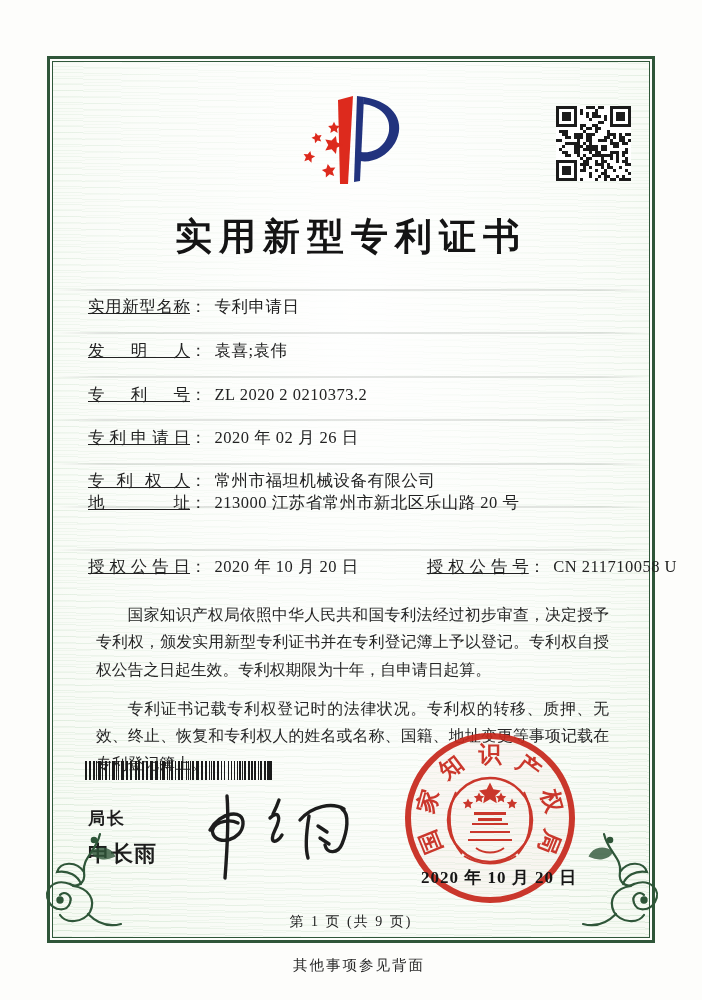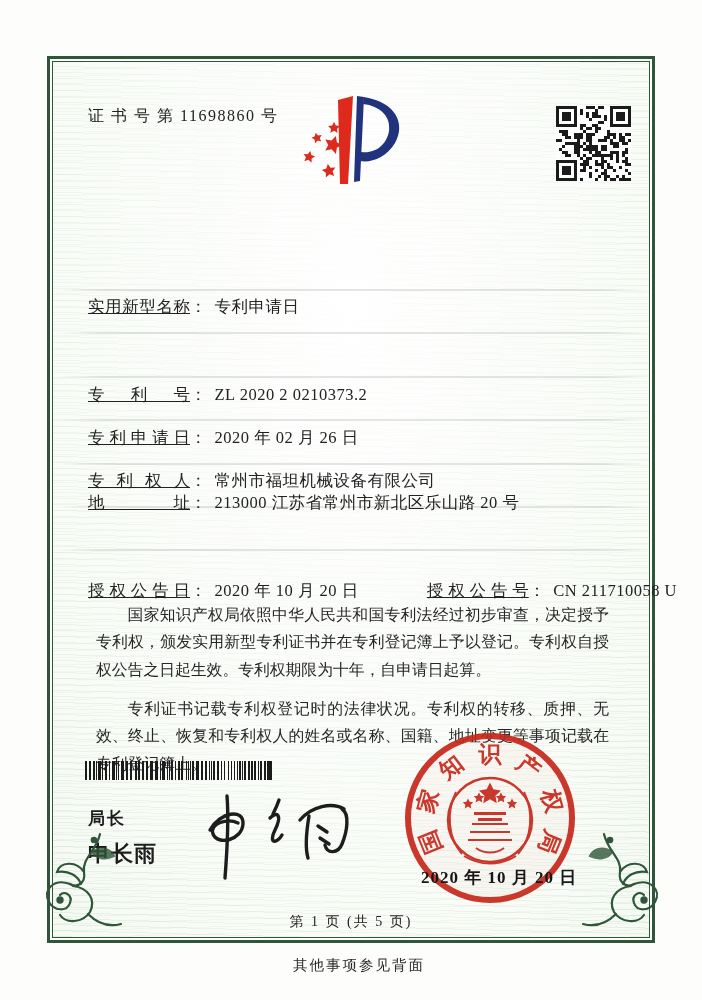--- a/index.html
+++ b/index.html
@@ -19,21 +19,21 @@
   .streak{position:absolute;left:56px;right:54px;height:2px;
           background:linear-gradient(to right, rgba(90,100,90,0) 0%, rgba(90,100,90,0.16) 8%, rgba(90,100,90,0.16) 92%, rgba(90,100,90,0) 100%);}
   .cert-no{position:absolute;left:88px;top:106px;font-size:16px;letter-spacing:1.5px;color:#222;}
   .title{position:absolute;left:0;right:0;top:212px;text-align:center;
          font-size:37px;font-weight:700;letter-spacing:7px;color:#141414;}
   
   .frow{position:absolute;left:88px;font-size:16.5px;color:#222;white-space:nowrap;}
   .flabel{display:inline-block;width:102px;text-align:justify;text-align-last:justify;vertical-align:bottom;text-decoration:underline;}
   .fcolon{display:inline-block;margin-right:8px;}
   .fvalue{letter-spacing:0.5px;}
-  .grant-group2{display:inline-block;margin-left:64px;margin-top:24px;}
+  .grant-group2{display:inline-block;margin-left:64px;}
   
   .body-text{position:absolute;left:84px;width:537px;top:589px;font-size:15.8px;
              line-height:1.73;text-align:justify;color:#262626;}
   .body-text p{margin:12px;text-indent:2em;}
   
   .barcode{position:absolute;left:85px;top:761px;}
   
   .sig-role{position:absolute;left:88px;top:807px;font-family:"Liberation Sans","DejaVu Sans",sans-serif;
             font-size:17px;font-weight:600;color:#1d1d1d;letter-spacing:2px;}
   .sig-name{position:absolute;left:88px;top:839px;font-family:"Liberation Sans","DejaVu Sans",sans-serif;
@@ -65,21 +65,20 @@
   <div class="inner-bg"></div>
 
   <div class="streak" style="top:289px"></div>
   <div class="streak" style="top:332px"></div>
   <div class="streak" style="top:376px"></div>
   <div class="streak" style="top:419px"></div>
   <div class="streak" style="top:463px"></div>
   <div class="streak" style="top:506px"></div>
   <div class="streak" style="top:549px"></div>
 
-  <div class="cert-no">证 书 号 第 11698860 号</div>
 
   <svg class="logo" width="130" height="114" viewBox="0 0 130 114">
     <defs>
       <path id="star" d="M0,-10 L2.94,-4.05 L9.51,-3.09 L4.76,1.55 L5.88,8.09 L0,4.6 L-5.88,8.09 L-4.76,1.55 L-9.51,-3.09 L-2.94,-4.05 Z"></path>
     </defs>
 
     <polygon points="54,16 69,12 64,100 56,100" fill="#dd2a1d"></polygon>
 
     <polygon points="73,12 80,13 76,97 70,98" fill="#22337e"></polygon>
 
@@ -291,23 +290,27 @@
       <rect x="39" y="72" width="3" height="3" fill="#1b1b1b"></rect>
       <rect x="48" y="72" width="3" height="3" fill="#1b1b1b"></rect>
       <rect x="54" y="72" width="3" height="3" fill="#1b1b1b"></rect>
       <rect x="57" y="72" width="3" height="3" fill="#1b1b1b"></rect>
       <rect x="63" y="72" width="3" height="3" fill="#1b1b1b"></rect>
       <rect x="66" y="72" width="3" height="3" fill="#1b1b1b"></rect>
       <rect x="69" y="72" width="3" height="3" fill="#1b1b1b"></rect>
       <rect x="72" y="72" width="3" height="3" fill="#1b1b1b"></rect>
     </svg>
 
+  <div class="title">实用新型专利证书</div>
 
   <div class="frow" style="top:296px">
     <span class="flabel">实用新型名称</span><span class="fcolon">：</span><span class="fvalue">专利申请日</span>
+  </div>
+  <div class="frow" style="top:340px">
+    <span class="flabel">发明人</span><span class="fcolon">：</span><span class="fvalue">袁喜;袁伟</span>
   </div>
   <div class="frow" style="top:384px">
     <span class="flabel">专利号</span><span class="fcolon">：</span><span class="fvalue">ZL 2020 2 0210373.2</span>
   </div>
   <div class="frow" style="top:427px">
     <span class="flabel">专利申请日</span><span class="fcolon">：</span><span class="fvalue">2020 年 02 月 26 日</span>
   </div>
   <div class="frow" style="top:470px">
     <span class="flabel">专利权人</span><span class="fcolon">：</span><span class="fvalue">常州市福坦机械设备有限公司</span>
   </div>
@@ -443,16 +446,16 @@
     <path d="M64,2 C60,20 46,26 48,40 C50,52 40,56 34,52"></path>
     <path d="M34,52 C18,46 6,58 13,70 C18,79 31,80 34,71 C37,63 28,58 24,63"></path>
     <path d="M37,54 C53,56 60,68 54,80 C47,91 30,92 24,83"></path>
     <path d="M52,82 C62,92 74,95 85,92"></path>
     <path d="M48,40 C40,28 24,30 21,40 C33,38 42,44 45,52"></path>
     <path d="M56,20 C64,14 74,16 78,24 C70,28 60,27 56,20 Z" fill="#2f5639" opacity="0.8"></path>
     <circle cx="24" cy="68" r="2.6" fill="#2f5639"></circle>
     <circle cx="58" cy="8" r="2.2" fill="#2f5639"></circle>
   </svg>
 
-  <div class="page-num">第 1 页 (共 5 页)</div>
+  <div class="page-num">第 1 页 (共 9 页)</div>
   <div class="back-note">其他事项参见背面</div>
 
 </div>
 
 </body></html>

